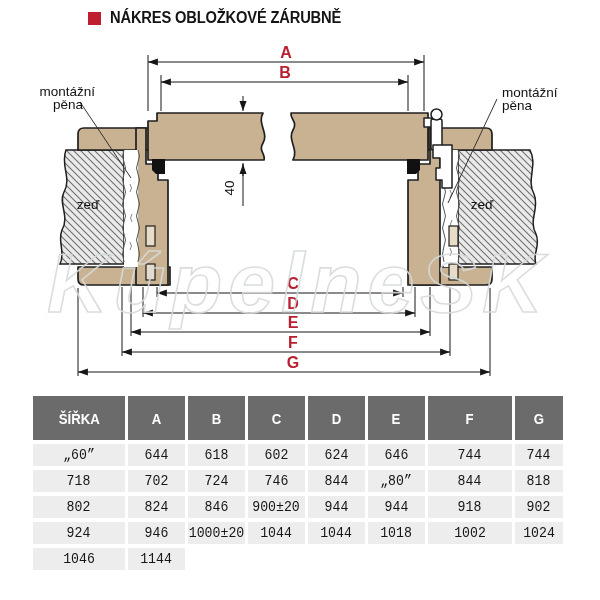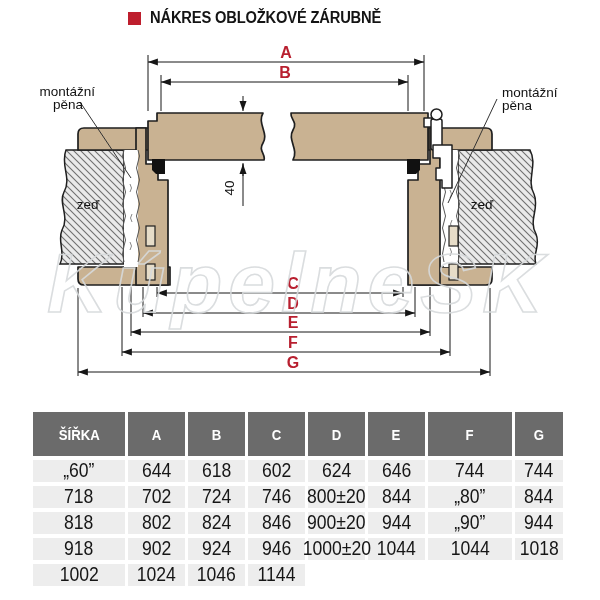--- a/index.html
+++ b/index.html
@@ -1,38 +1,39 @@
 <!DOCTYPE html>
 <html><head>
 <meta charset="utf-8">
 <style>
   html,body{margin:0;padding:0;}
   body{
     width:600px;height:600px;position:relative;background:#ffffff;
     font-family:"Liberation Sans",sans-serif;overflow:hidden;
   }
-  .title-row{position:absolute;top:9px;left:88px;display:flex;align-items:center;gap:9px;z-index:5;margin-left:40px;}
+  .title-row{position:absolute;top:9px;left:88px;display:flex;align-items:center;gap:9px;z-index:5;}
   .title-square{width:13px;height:13px;background:#be1e2d;flex:0 0 auto;}
   .page-title{
     margin:0;font-size:16px;font-weight:bold;color:#141414;letter-spacing:-0.2px;
     transform:scaleX(0.92);transform-origin:left center;white-space:nowrap;
   }
   #diagram-svg{position:absolute;top:0;left:0;z-index:1;}
   #size-table{
-    position:absolute;left:33px;top:412px;width:530px;z-index:4;
+    position:absolute;left:33px;top:396px;width:530px;z-index:4;
     display:grid;grid-template-columns:92px 57px 57px 57px 57px 57px 84px 48px;
     gap:4px 3px;background:#ffffff;
   }
   .th{
     background:#6b6b6b;color:#ffffff;height:44px;display:flex;align-items:center;justify-content:center;
     font-weight:bold;font-size:15px;
   }
   .td{
-    background:#ededed;color:#161616;height:22px;display:flex;align-items:flex-end;justify-content:center;
-    font-size:20px;
+    background:#ededed;color:#161616;height:22px;display:flex;align-items:center;justify-content:center;
+    font-size:15px;
+    font-family:Liberation Mono, monospace;
   }
   .cond{display:inline-block;transform:scaleX(0.88);white-space:nowrap;}
   
   .dim-label{fill:#b81f2f;font-weight:bold;font-size:16px;text-anchor:middle;}
   .ann{font-size:13.5px;fill:#111111;}
   .wm-text{
     font-size:84px;font-weight:bold;font-style:italic;letter-spacing:6px;
     fill:none;stroke:#d7dadc;stroke-width:1.6px;text-anchor:middle;
   }
 </style>
@@ -217,23 +218,20 @@
     <div class="td">
       <span class="cond">702</span>
     </div>
     <div class="td">
       <span class="cond">724</span>
     </div>
     <div class="td">
       <span class="cond">746</span>
     </div>
     <div class="td">
-      <span class="cond">800±20</span>
-    </div>
-    <div class="td">
       <span class="cond">844</span>
     </div>
     <div class="td">
       <span class="cond">„80”</span>
     </div>
     <div class="td">
       <span class="cond">844</span>
     </div>
     <div class="td">
       <span class="cond">818</span>
@@ -247,23 +245,20 @@
     <div class="td">
       <span class="cond">846</span>
     </div>
     <div class="td">
       <span class="cond">900±20</span>
     </div>
     <div class="td">
       <span class="cond">944</span>
     </div>
     <div class="td">
-      <span class="cond">„90”</span>
-    </div>
-    <div class="td">
       <span class="cond">944</span>
     </div>
     <div class="td">
       <span class="cond">918</span>
     </div>
     <div class="td">
       <span class="cond">902</span>
     </div>
     <div class="td">
       <span class="cond">924</span>

